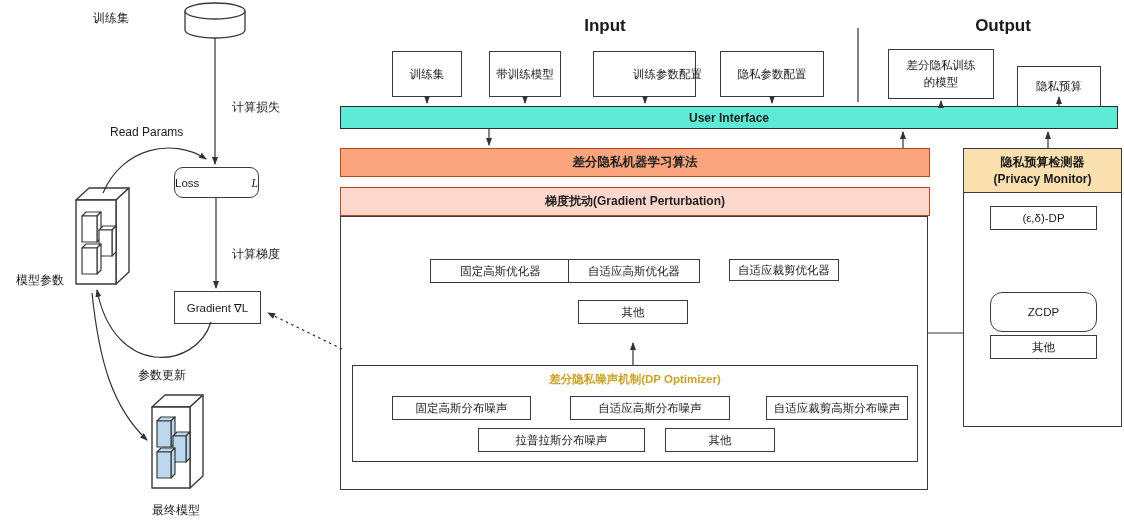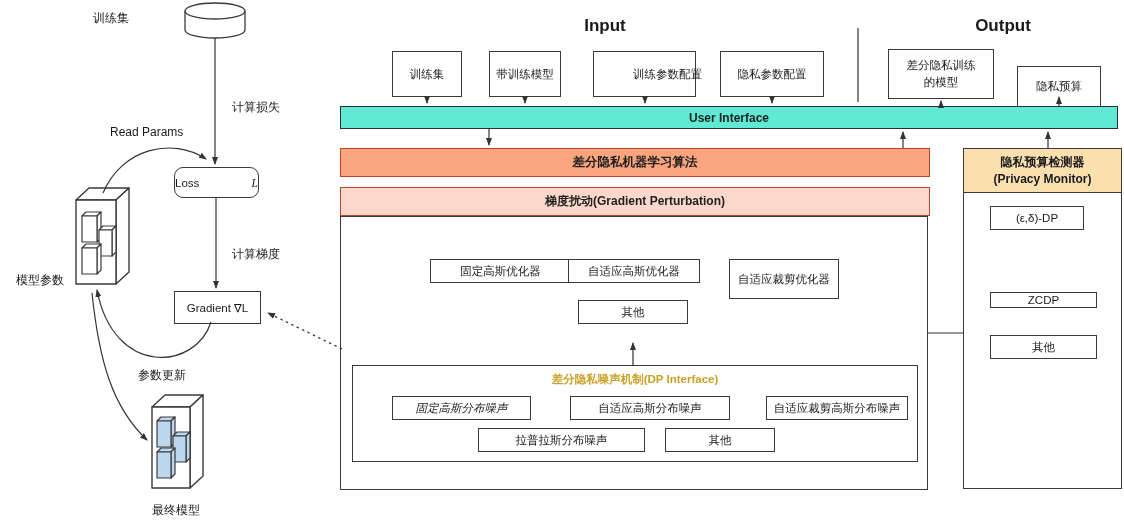--- a/index.html
+++ b/index.html
@@ -99,56 +99,56 @@
     <span>梯度扰动(Gradient Perturbation)</span>
   </div>
   <div class="container-box" style="left:340px;top:216px;width:588px;height:274px;"></div>
 
   <div class="box" style="left:400px;top:259px;width:141px;height:24px;margin-left:30px;">
       <span>固定高斯优化器</span>
     </div>
   <div class="box" style="left:568px;top:259px;width:132px;height:24px;">
       <span>自适应高斯优化器</span>
     </div>
-  <div class="box" style="left:729px;top:259px;width:110px;height:40px;">
+  <div class="box" style="left:729px;top:259px;width:110px;height:22px;">
       <span>自适应裁剪优化器</span>
     </div>
   <div class="box" style="left:578px;top:300px;width:110px;height:24px;">
       <span>其他</span>
     </div>
 
   <div class="container-box" style="left:352px;top:365px;width:566px;height:97px;">
-    <div class="gold-title">差分隐私噪声机制(DP Interface)</div>
-  </div>
-  <div class="box" style="left:392px;top:396px;width:139px;height:24px;font-style:italic;">
+    <div class="gold-title">差分隐私噪声机制(DP Optimizer)</div>
+  </div>
+  <div class="box" style="left:392px;top:396px;width:139px;height:24px;">
       <span>固定高斯分布噪声</span>
     </div>
   <div class="box" style="left:570px;top:396px;width:160px;height:24px;">
       <span>自适应高斯分布噪声</span>
     </div>
   <div class="box" style="left:766px;top:396px;width:142px;height:24px;">
       <span>自适应裁剪高斯分布噪声</span>
     </div>
   <div class="box" style="left:478px;top:428px;width:167px;height:24px;">
       <span>拉普拉斯分布噪声</span>
     </div>
   <div class="box" style="left:665px;top:428px;width:110px;height:24px;">
       <span>其他</span>
     </div>
 
-  <div class="container-box" style="left:963px;top:148px;width:159px;height:341px;">
+  <div class="container-box" style="left:963px;top:148px;width:159px;height:279px;">
     <div id="pm-header">
       <span>隐私预算检测器</span>
       <span>(Privacy Monitor)</span>
     </div>
   </div>
-  <div class="box" style="left:990px;top:206px;width:94px;height:24px;text-align:right;">
+  <div class="box" style="left:990px;top:206px;width:107px;height:24px;text-align:right;">
       <span>(ε,δ)-DP</span>
     </div>
-  <div class="box" style="left:990px;top:292px;width:107px;height:16px;">
+  <div class="box" style="left:990px;top:292px;width:107px;height:40px;border-radius:12px;">
       <span>ZCDP</span>
     </div>
   <div class="box" style="left:990px;top:335px;width:107px;height:24px;">
       <span>其他</span>
     </div>
 
   <svg class="overlay" width="1124" height="522" viewBox="0 0 1124 522">
     <defs>
       <marker id="ah" markerWidth="8" markerHeight="6" refX="7" refY="3" orient="auto" markerUnits="userSpaceOnUse">
         <path d="M0,0 L8,3 L0,6 Z" fill="#333"></path>

